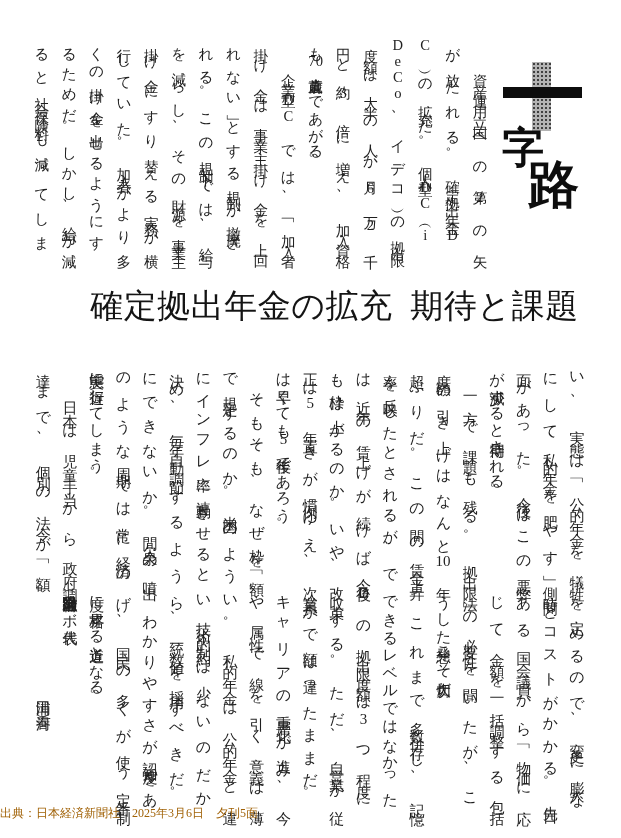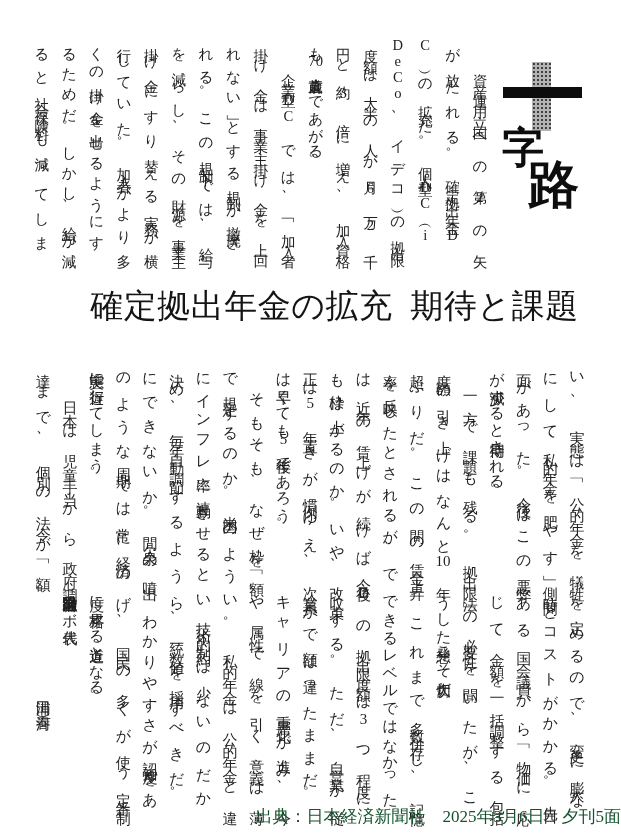--- a/index.html
+++ b/index.html
@@ -40,22 +40,22 @@
   #logo .ro{
     position:absolute;left:27px;top:101px;font-size:51px;line-height:1;
     font-family:"Liberation Sans","DejaVu Sans",sans-serif;font-weight:900;color:#0d0d0d;
   }
   
   #headline{
     position:absolute;top:284px;left:0;width:100%;text-align:center;
     font-size:33px;letter-spacing:0.5px;word-spacing:9px;color:#141414;padding-left:24px;
   }
   #source{
-    position:absolute;top:805px;left:0;width:100%;text-align:right;
-    font-size:17px;color:#14532d;
+    position:absolute;top:805px;left:0;width:100%;text-align:left;
+    font-size:12px;color:#a16207;
   }
 </style>
 </head>
 <body>
 
 <div id="page">
 
   <div id="logo">
     <div class="ju-v"></div>
     <div class="ju-h"></div>

